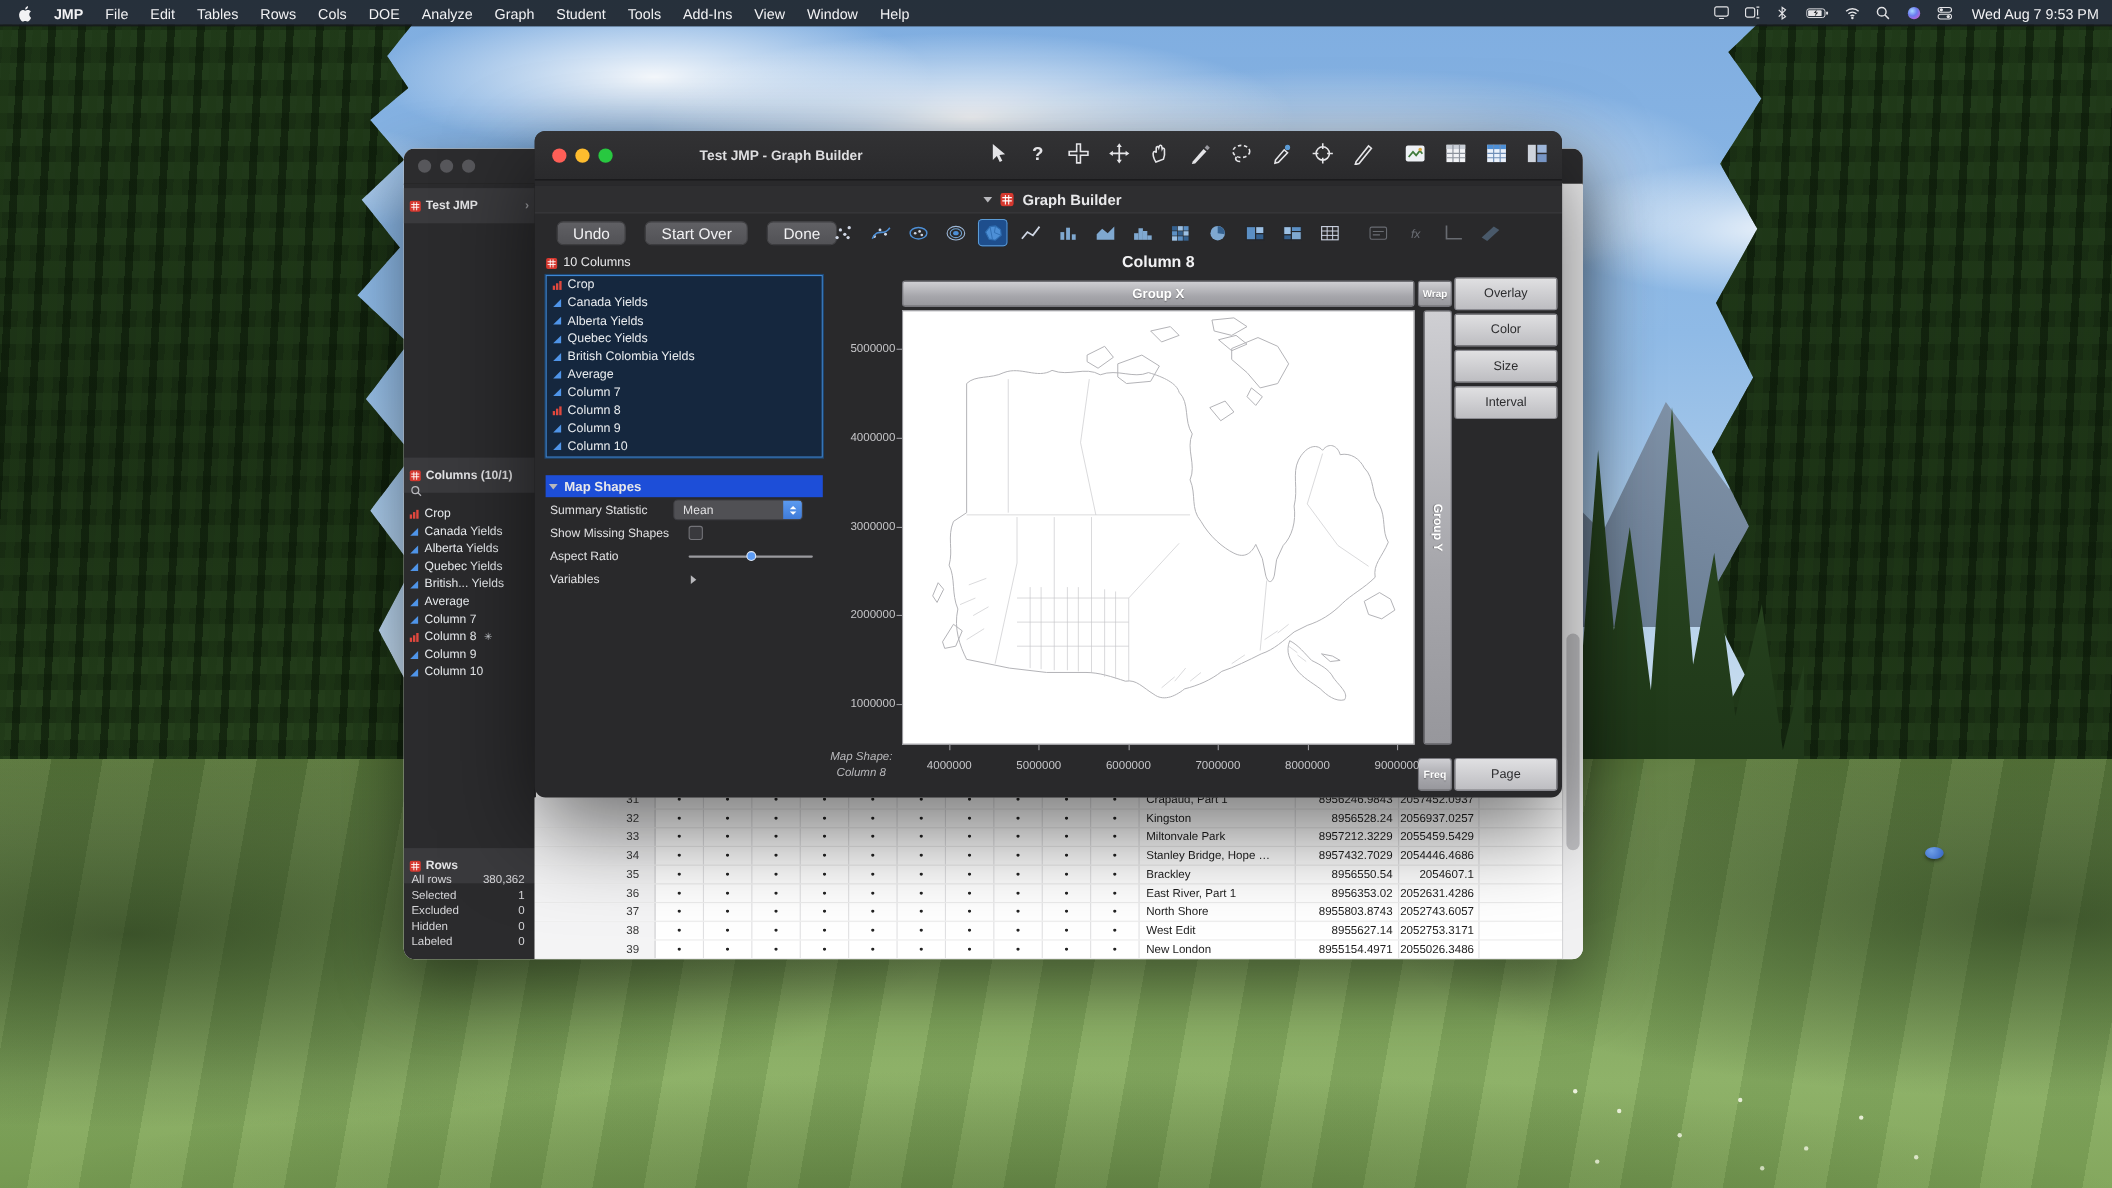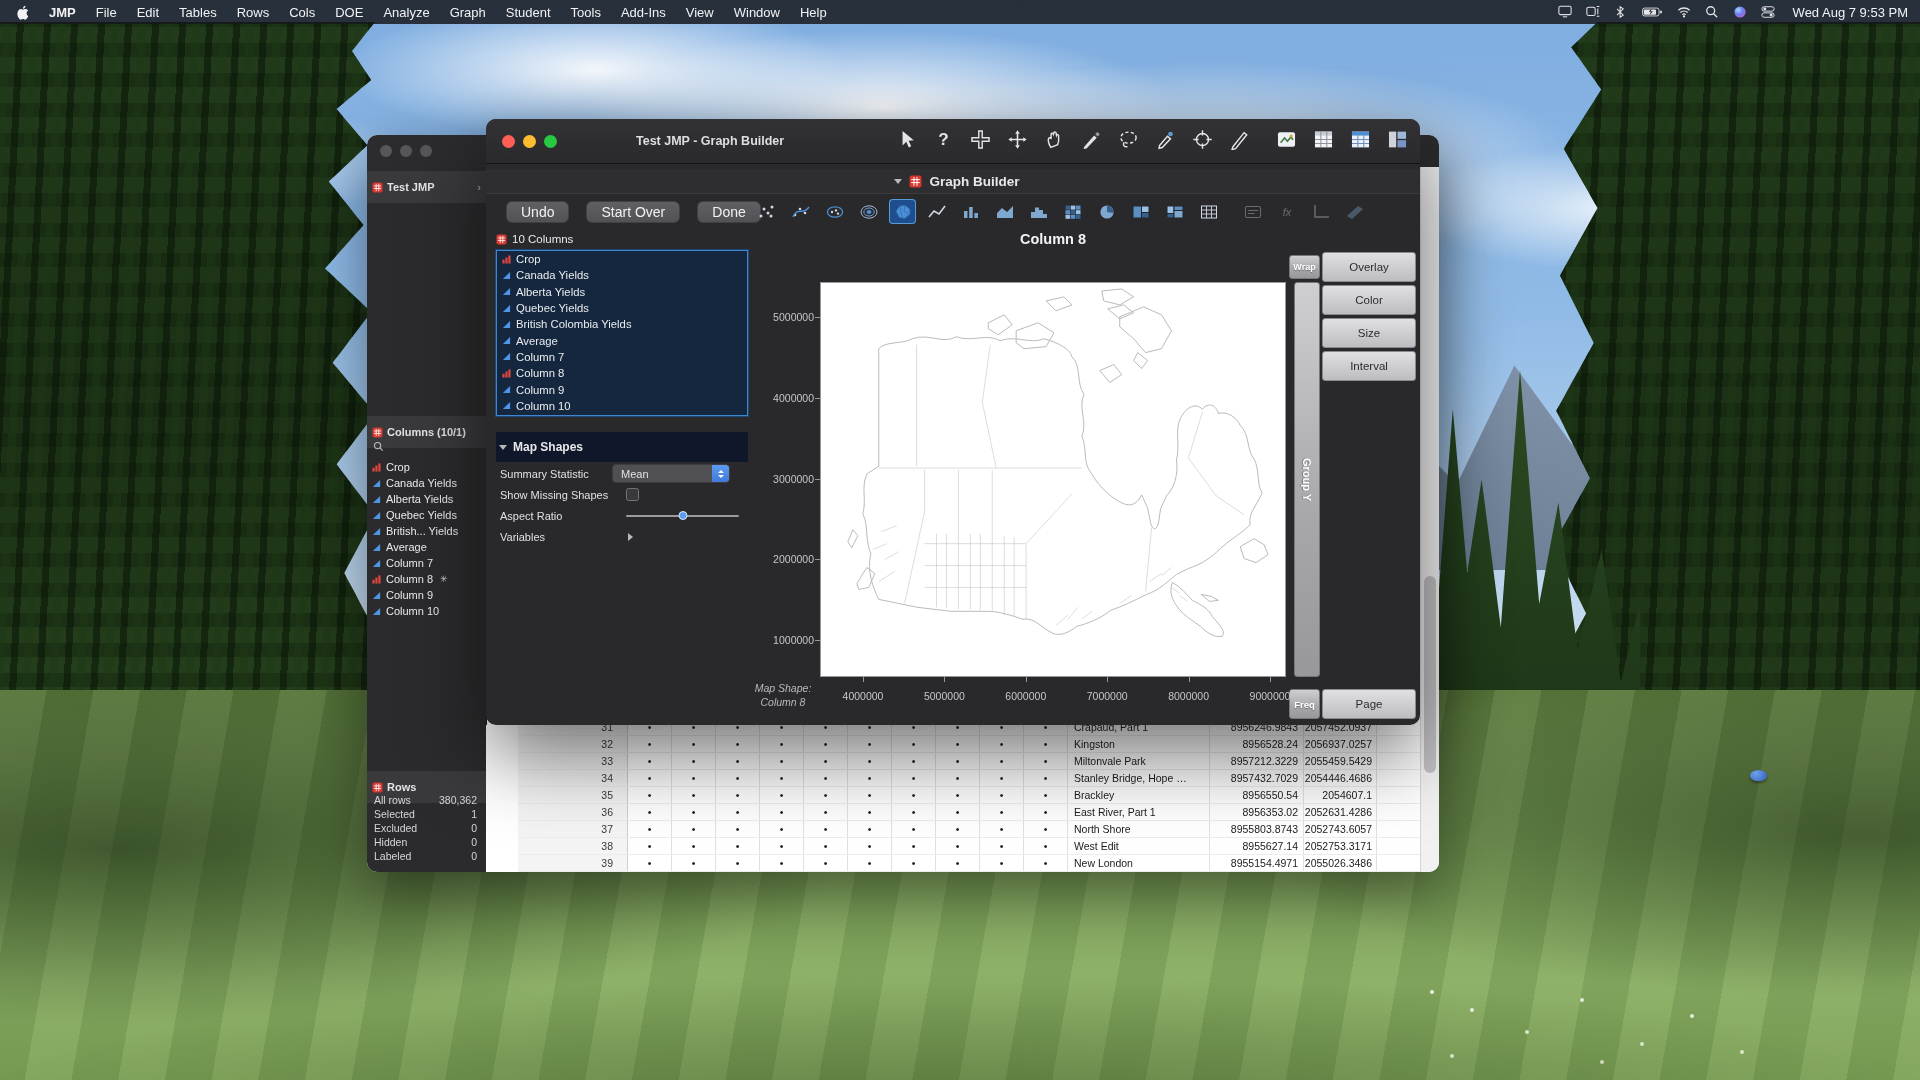--- a/index.html
+++ b/index.html
@@ -73,21 +73,21 @@
   .sb-search svg{width:11px;height:11px;}
   .sb-items{position:absolute;top:292px;left:0;right:0;}
   .sb-items .citem{height:16px;}
   .citem{display:flex;align-items:center;gap:5px;padding-left:5px;font-size:11px;color:#e9ecef;white-space:nowrap;overflow:hidden;}
   .citem .ctype{display:flex;flex:none;}
   .citem .ctype svg{width:9px;height:9px;}
   .citem .badge{color:#cfd3d8;font-size:9px;margin-left:2px;}
   .sb-stats{position:absolute;top:626px;left:7px;right:9px;}
   .statrow{display:flex;justify-content:space-between;height:14px;align-items:center;font-size:10.5px;color:#d6d6d9;}
   .dt-grid{position:absolute;left:119px;right:18px;top:590px;bottom:0;background:#fff;overflow:hidden;}
-  .dt-rows{margin-top:-6px;margin-left:32px;}
+  .dt-rows{margin-top:-6px;}
   .trow{display:flex;height:17px;box-sizing:border-box;border-bottom:1px solid #ececec;font-size:10.5px;color:#1c1c1c;}
   .cell{display:flex;align-items:center;height:100%;box-sizing:border-box;border-right:1px solid #e1e1e3;overflow:hidden;white-space:nowrap;}
   .c-num{width:110px;flex:none;background:#f4f4f5;justify-content:flex-end;padding-right:14px;color:#3a3a3a;border-right:1px solid #cfcfd1;}
   .c-dot{width:44px;flex:none;justify-content:center;color:#222;}
   .c-name{width:142px;flex:none;padding-left:6px;}
   .c-v{width:94px;flex:none;justify-content:flex-end;padding-right:5px;}
   .c-v2{width:73px;flex:none;justify-content:flex-end;padding-right:4px;}
   .c-fill{flex:1;border-right:none;}
   .dt-scroll{position:absolute;right:0;top:32px;bottom:0;width:18px;background:#f1f1f2;border-left:1px solid #d6d6d8;}
   .thumb{position:absolute;left:3px;right:3px;top:58%;height:28%;background:#c2c2c5;border-radius:6px;}
@@ -118,21 +118,21 @@
   .pal svg{width:20px;height:18px;}
   .pal.sel{background:#1e4e8d;box-shadow:inset 0 0 0 1px #5b9bd5;}
   .pal.dis{opacity:.38;}
   .pal.gap{margin-left:10px;}
 
   .gb-left{position:absolute;left:10px;top:112px;width:252px;}
   .cols-title{display:flex;align-items:center;gap:5px;height:16px;font-size:11.5px;}
   .cols-title svg{width:11px;height:11px;}
   .cols-box{margin-top:3px;height:164px;background:#15273e;border:1px solid #3f86d2;box-shadow:0 0 0 1px #1d4875;overflow:hidden;}
   .cols-box .citem{height:16.3px;font-size:11.3px;}
-  .ms-head{margin-top:16px;height:30px;background:#0f172a;display:flex;align-items:center;gap:6px;
+  .ms-head{margin-top:16px;height:20px;background:#1d4ed8;display:flex;align-items:center;gap:6px;
     padding-left:3px;font-weight:bold;font-size:12px;}
   .ctl{display:flex;align-items:center;height:19px;margin-top:2px;font-size:11px;color:#e0e0e2;}
   .ctl .lbl{width:112px;padding-left:4px;flex:none;}
   .dd{width:118px;height:19px;background:#505054;border:1px solid #3c3c40;border-radius:4px;display:flex;
     align-items:center;overflow:hidden;box-sizing:border-box;}
   .dd .val{flex:1;padding-left:8px;font-size:11px;}
   .dd .cap{width:17px;height:100%;background:linear-gradient(#5c9bf0,#3f7bd9);display:flex;flex-direction:column;
     align-items:center;justify-content:center;border-radius:0 3px 3px 0;}
   .cap i{display:block;width:0;height:0;border-left:3px solid transparent;border-right:3px solid transparent;}
   .cap .u{border-bottom:3.5px solid #fff;margin-bottom:2px;}
@@ -868,20 +868,21 @@
           <span class="sthumb" style="left: 50%;"></span>
         </div>
       </div>
       <div class="ctl">
         <span class="lbl">Variables</span>
         <span class="tri-right vtri"></span>
       </div>
     </div>
 
     <div class="chart-title">Column 8</div>
+    <div class="zone z-groupx">Group X</div>
     <div class="zone z-wrap">Wrap</div>
     <div class="zone z-groupy">Group Y</div>
     <div class="zone z-freq">Freq</div>
     <div class="zone z-right" style="top:133px;">Overlay</div>
     <div class="zone z-right" style="top:166px;">Color</div>
     <div class="zone z-right" style="top:199px;">Size</div>
     <div class="zone z-right" style="top:232px;">Interval</div>
     <div class="zone z-right" style="top:570px;">Page</div>
 
     <div class="z-mapshape">

